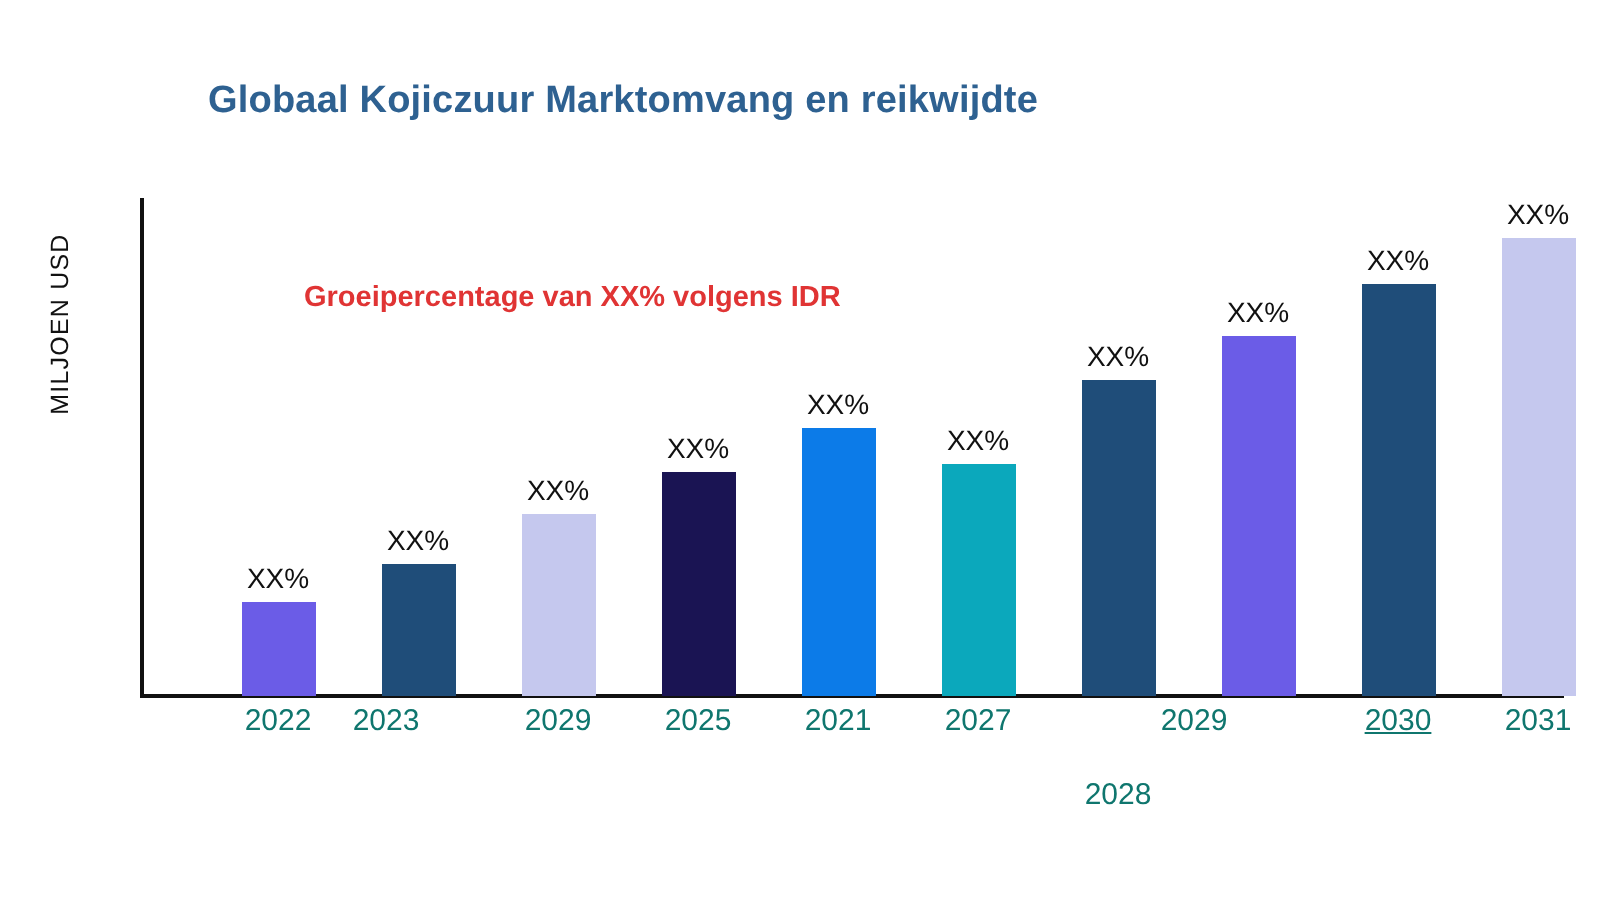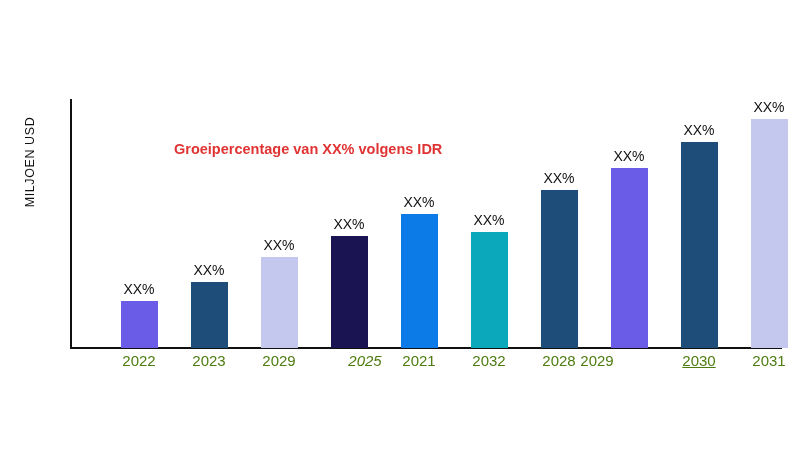--- a/index.html
+++ b/index.html
@@ -73,21 +73,20 @@
 
   
   .growth-note {
     position: absolute;
     left: 82px;
     top: 42px;
     font-size: 14.5px;
     font-weight: 600;
     color: #E03434;
     white-space: nowrap;
-    margin-left: 22px;
   }
 
   
   .bars-layer {
     position: absolute;
     left: 0;
     top: 0;
     width: 712px;
     height: 249px;
   }
@@ -119,39 +118,40 @@
     top: 352px;
     width: 712px;
     height: 24px;
   }
   .xtick {
     position: absolute;
     top: 0;
     width: 70px;
     text-align: center;
     font-size: 15px;
-    color: #4d7c0f;
+    color: #0f766e;
   }
 
   
   .source-note {
     position: absolute;
     left: 0;
     top: 386px;
     width: 800px;
     text-align: center;
     font-size: 12.5px;
     color: #111111;
   }
 </style>
 </head>
 <body>
 
 <div id="chart-root">
 
+  <div class="chart-title">Globaal Kojiczuur Marktomvang en reikwijdte</div>
 
   <div class="ylabel">MILJOEN USD</div>
 
   <div class="plot">
     <div class="axis-y-line"></div>
     <div class="axis-x-line"></div>
 
     <div class="growth-note">Groeipercentage van XX% volgens IDR</div>
 
     <div class="bars-layer" id="bars-layer">
@@ -193,24 +193,24 @@
         </div>
         <div class="bar-slot" style="left: 664px;">
           <div class="bar-rect" style="height: 229px; background: rgb(197, 200, 238);"></div>
           <div class="bar-value" style="bottom: 233px;">XX%</div>
         </div>
       </div>
   </div>
 
   <div class="xticks" id="xticks">
       <div class="xtick" style="left: 34px;">2022</div>
-      <div class="xtick" style="left: 104px;">2023</div>
+      <div class="xtick" style="left: 88px;">2023</div>
       <div class="xtick" style="left: 174px;">2029</div>
-      <div class="xtick" style="left: 260px; font-style: italic;">2025</div>
+      <div class="xtick" style="left: 244px;">2025</div>
       <div class="xtick" style="left: 314px;">2021</div>
-      <div class="xtick" style="left: 384px;">2032</div>
-      <div class="xtick" style="left: 454px;">2028</div>
+      <div class="xtick" style="left: 384px;">2027</div>
+      <div class="xtick" style="left: 454px; margin-top: 37px;">2028</div>
       <div class="xtick" style="left: 492px;">2029</div>
       <div class="xtick" style="left: 594px; text-decoration: underline;">2030</div>
       <div class="xtick" style="left: 664px;">2031</div>
     </div>
 
 </div>
 
 </body></html>

